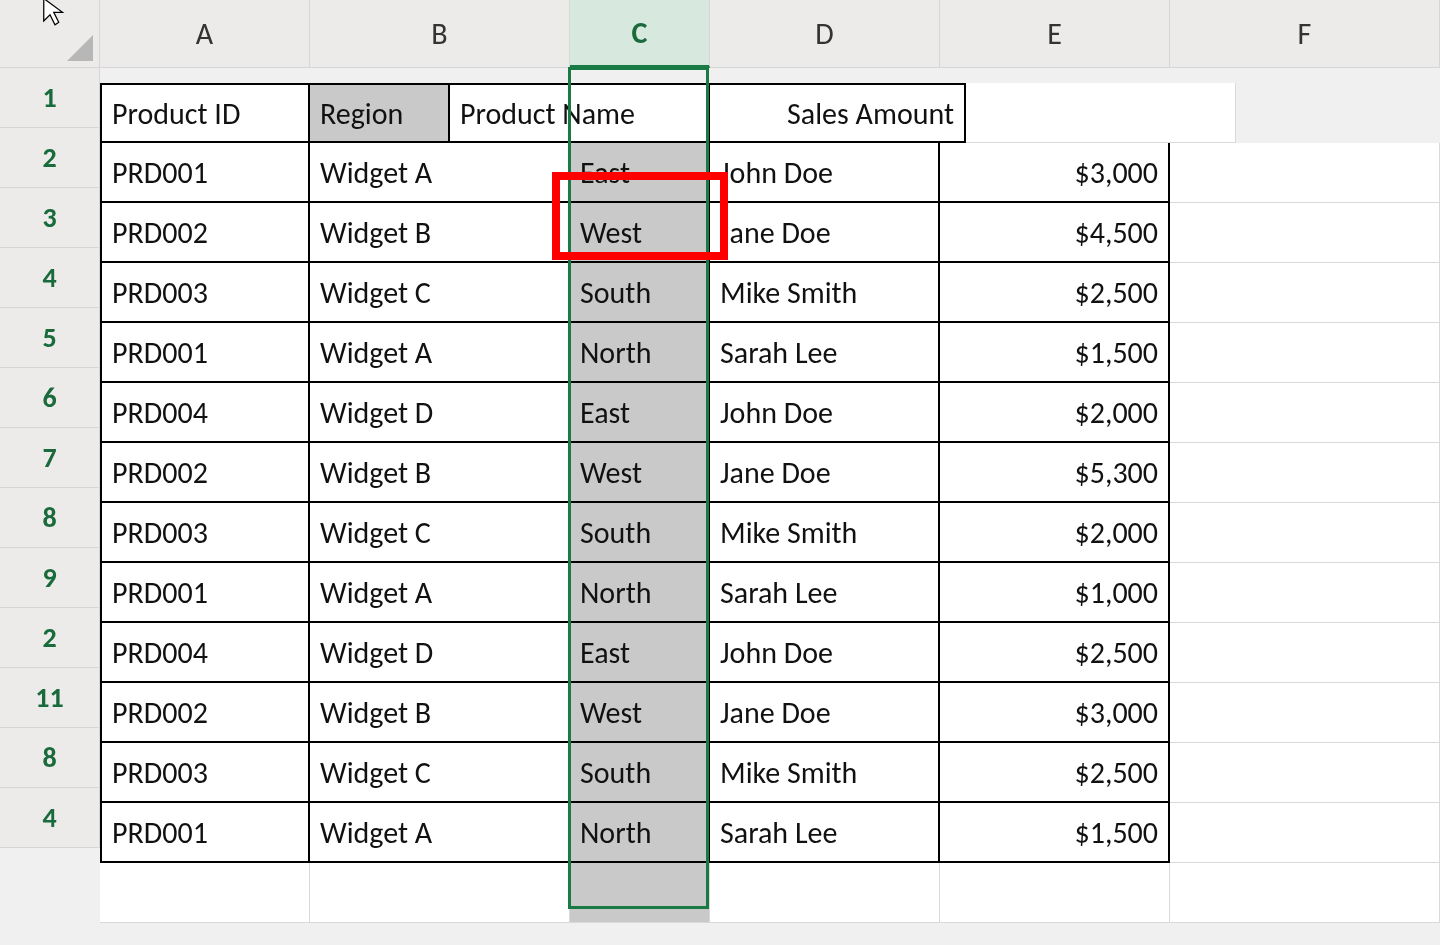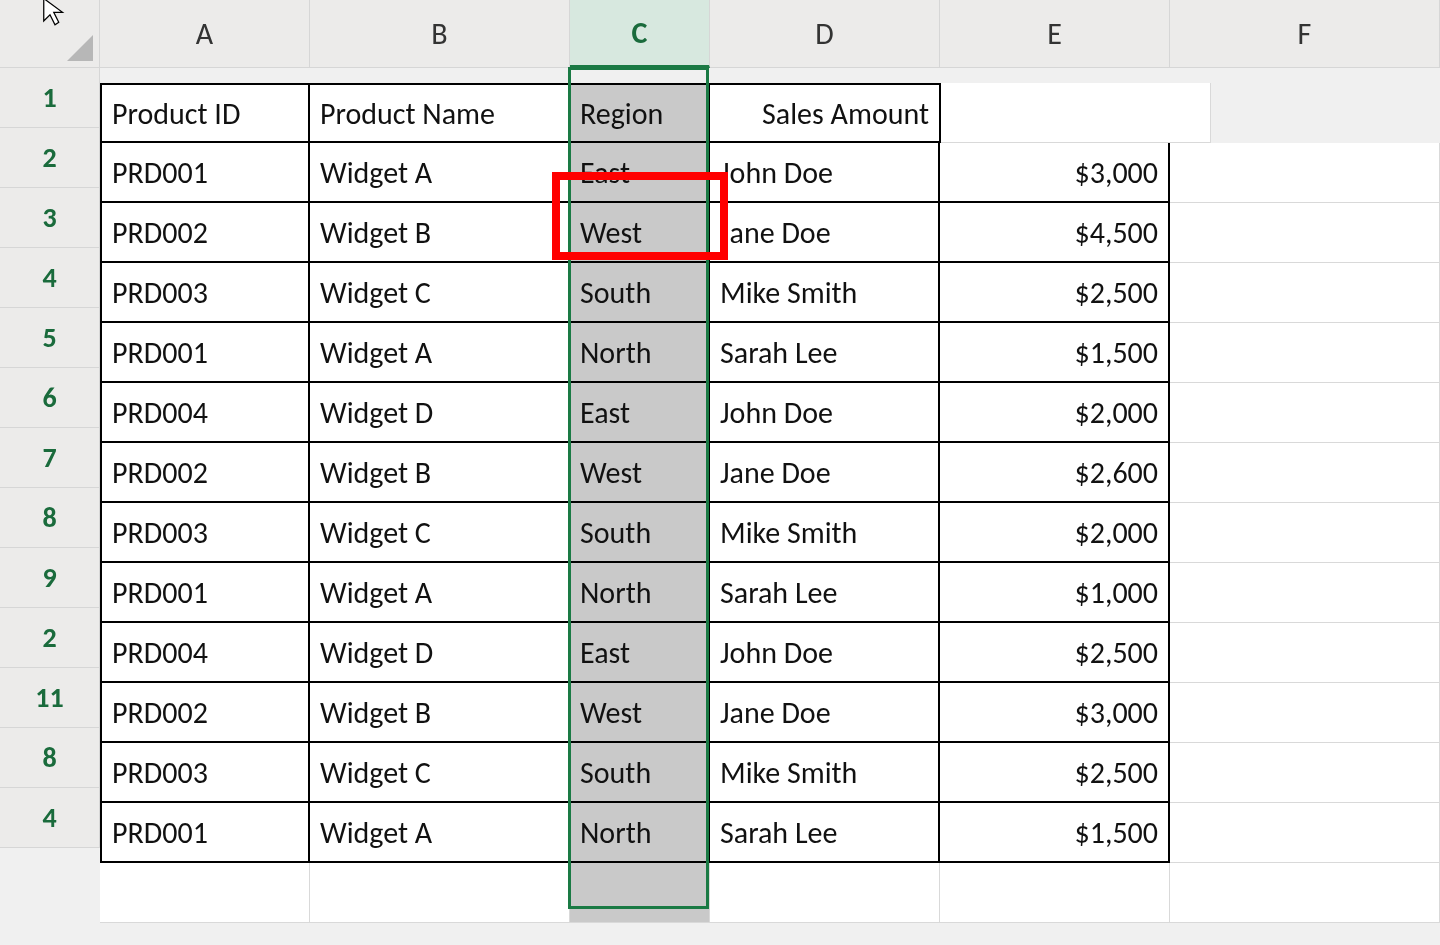--- a/index.html
+++ b/index.html
@@ -174,23 +174,23 @@
       <div class="row-header">9</div>
       <div class="row-header">2</div>
       <div class="row-header">11</div>
       <div class="row-header">8</div>
       <div class="row-header">4</div>
     </div>
 
   <div class="grid" id="grid">
       <div class="row">
         <div class="cell bordered bordered-top bordered-left" style="width: 210px;">Product ID</div>
+        <div class="cell bordered bordered-top sel" style="width: 140px;">Region</div>
         <div class="cell bordered bordered-top" style="width: 260px;">Product Name</div>
-        <div class="cell bordered bordered-top sel" style="width: 140px;">Region</div>
-        <div class="cell bordered bordered-top num" style="width: 231px;">Sales Amount</div>
+        <div class="cell bordered bordered-top num" style="width: 256px;">Sales Amount</div>
         <div class="cell" style="width: 270px;"></div>
       </div>
       <div class="row">
         <div class="cell bordered bordered-left" style="width: 210px;">PRD001</div>
         <div class="cell bordered" style="width: 260px;">Widget A</div>
         <div class="cell bordered sel" style="width: 140px;">East</div>
         <div class="cell bordered" style="width: 230px;">John Doe</div>
         <div class="cell bordered num" style="width: 230px;">$3,000</div>
         <div class="cell" style="width: 270px;"></div>
       </div>
@@ -224,21 +224,21 @@
         <div class="cell bordered sel" style="width: 140px;">East</div>
         <div class="cell bordered" style="width: 230px;">John Doe</div>
         <div class="cell bordered num" style="width: 230px;">$2,000</div>
         <div class="cell" style="width: 270px;"></div>
       </div>
       <div class="row">
         <div class="cell bordered bordered-left" style="width: 210px;">PRD002</div>
         <div class="cell bordered" style="width: 260px;">Widget B</div>
         <div class="cell bordered sel" style="width: 140px;">West</div>
         <div class="cell bordered" style="width: 230px;">Jane Doe</div>
-        <div class="cell bordered num" style="width: 230px;">$2,600</div>
+        <div class="cell bordered num" style="width: 230px;">$5,300</div>
         <div class="cell" style="width: 270px;"></div>
       </div>
       <div class="row">
         <div class="cell bordered bordered-left" style="width: 210px;">PRD003</div>
         <div class="cell bordered" style="width: 260px;">Widget C</div>
         <div class="cell bordered sel" style="width: 140px;">South</div>
         <div class="cell bordered" style="width: 230px;">Mike Smith</div>
         <div class="cell bordered num" style="width: 230px;">$2,000</div>
         <div class="cell" style="width: 270px;"></div>
       </div>

